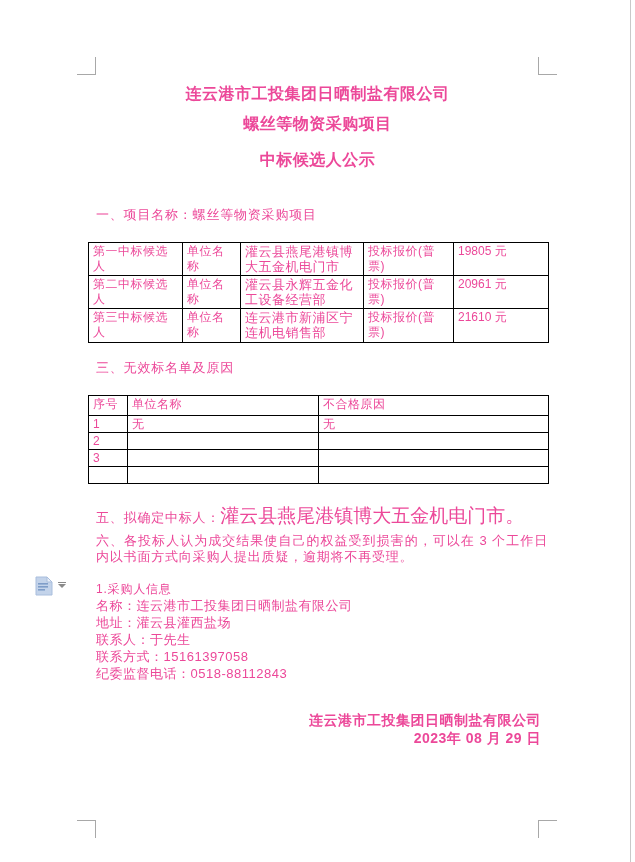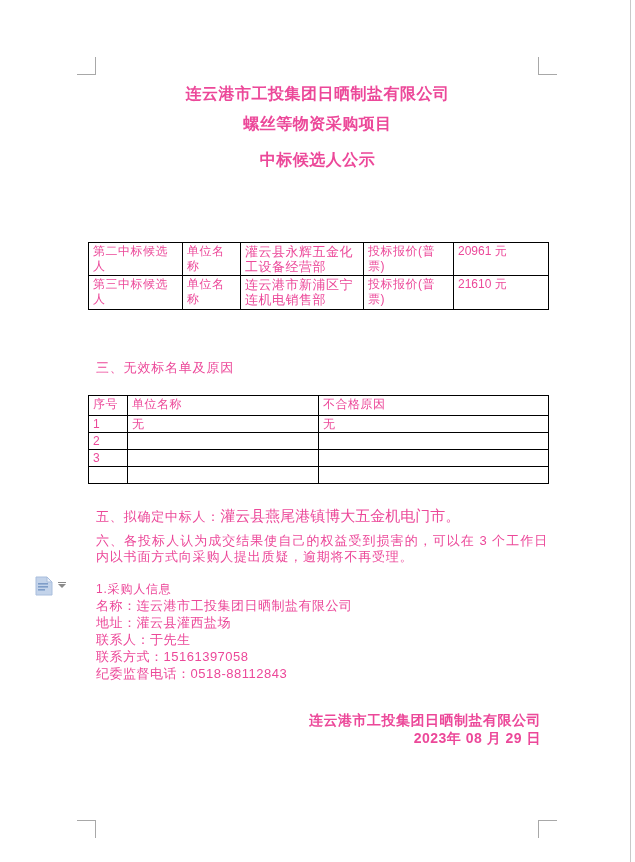--- a/index.html
+++ b/index.html
@@ -30,21 +30,21 @@
   .t1 { top:84px; } .t2 { top:114px; } .t3 { top:150px; }
 
   .para {
     position:absolute; left:96px;
     font-size:13px; line-height:16px; letter-spacing:0.8px;
   }
   .s1 { top:207px; }
   .s2 { top:225px; }
   .s3 { top:360px; }
   .s5 { top:508px; }
-  .s5 .winner { font-size:15px; letter-spacing:0; font-family:Liberation Sans, sans-serif; }
+  .s5 .winner { font-size:19px; letter-spacing:0; font-family:Liberation Sans, sans-serif; }
   .s6 { top:533px; width:452px; line-height:15.5px; text-align:justify; }
   .s7 { top:565px; }
   .buyer-heading { top:581px; font-size:12px; }
 
   table { position:absolute; border-collapse:collapse; table-layout:fixed; }
   td, th { border:1px solid #000; vertical-align:top; padding:1px 4px; font-weight:normal; text-align:left; }
 
   .tbl-candidates { left:88px; top:242px; width:460px; font-size:12px; line-height:15px; letter-spacing:0.5px; }
   .tbl-candidates tr { height:33px; }
   .tbl-candidates tr:last-child { height:34px; }
@@ -87,30 +87,38 @@
 
   <div class="crop tl"></div>
   <div class="crop tr"></div>
   <div class="crop bl"></div>
   <div class="crop br"></div>
 
   <div class="doc-title t1">连云港市工投集团日晒制盐有限公司</div>
   <div class="doc-title t2">螺丝等物资采购项目</div>
   <div class="doc-title t3">中标候选人公示</div>
 
+  <div class="para s1">一、项目名称：螺丝等物资采购项目</div>
 
   <table class="tbl-candidates">
     <colgroup>
         <col style="width:94px">
         <col style="width:58px">
         <col style="width:123px">
         <col style="width:90px">
         <col style="width:95px">
       </colgroup>
     <tbody>
+        <tr>
+      <td>第一中标候选人</td>
+      <td>单位名称</td>
+      <td class="unit">灌云县燕尾港镇博大五金机电门市</td>
+      <td>投标报价(普票)</td>
+      <td class="price">19805 元</td>
+    </tr>
     <tr>
       <td>第二中标候选人</td>
       <td>单位名称</td>
       <td class="unit">灌云县永辉五金化工设备经营部</td>
       <td>投标报价(普票)</td>
       <td class="price">20961 元</td>
     </tr>
     <tr>
       <td>第三中标候选人</td>
       <td>单位名称</td>

